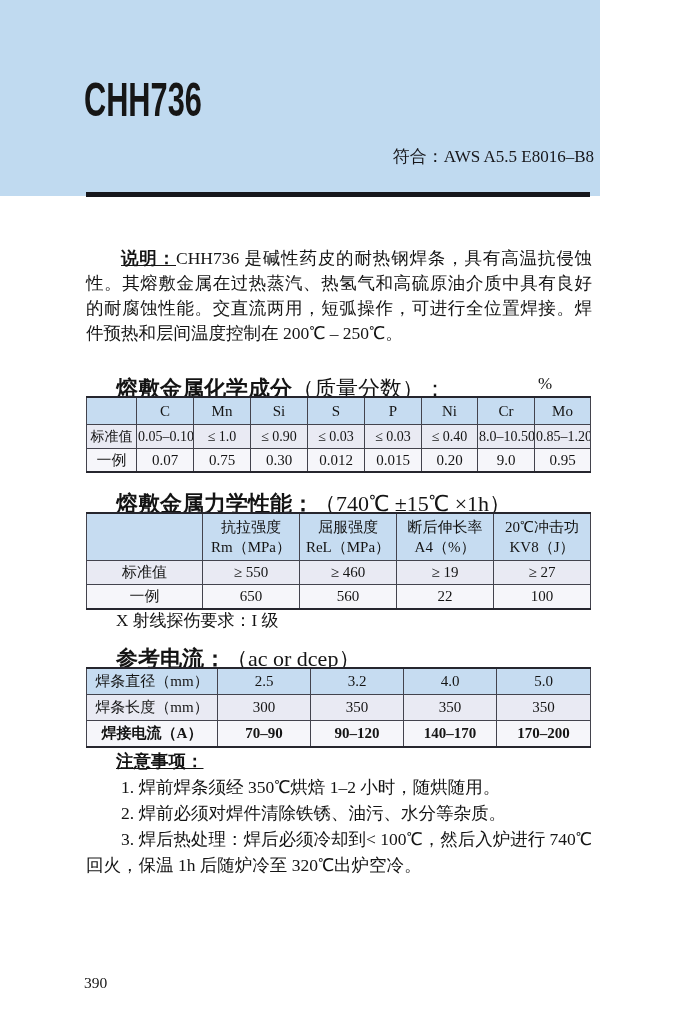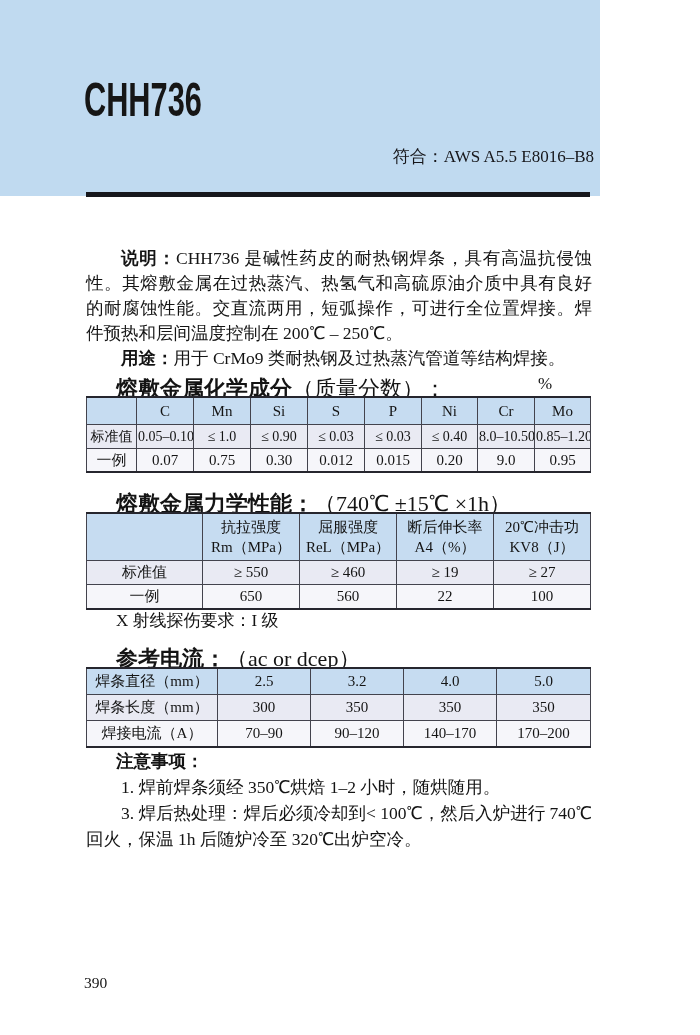--- a/index.html
+++ b/index.html
@@ -4,21 +4,21 @@
 <style>
   html,body{margin:0;padding:0;background:#fff;}
   .page{position:relative;width:600px;height:1035px;background:#fff;overflow:hidden;
         font-family:"Liberation Serif",serif;color:#141414;}
   .hero{position:absolute;left:0;top:0;width:700px;height:196px;background:var(--header-blue,#c0daf0);}
   .product{position:absolute;left:84px;top:76px;font-family:"Liberation Sans",sans-serif;
            font-weight:bold;font-size:48px;line-height:1;color:#161616;
            transform:scaleX(0.64);transform-origin:left top;white-space:nowrap;}
   .standard{position:absolute;left:86px;top:145px;width:508px;text-align:right;font-size:17px;color:#16161a;}
   .rule{position:absolute;left:86px;top:192px;width:504px;height:5px;background:#17171c;}
-  .b{font-family:"Liberation Sans",sans-serif;font-weight:bold;}
+  .b{font-family:"Liberation Sans",sans-serif;font-weight:bold;text-decoration:underline;}
   .intro{position:absolute;left:86px;top:246px;width:506px;font-size:17.5px;line-height:25px;text-align:justify;}
   .para{margin:0;text-indent:2em;}
   .sec-title{position:absolute;left:116px;font-size:22px;white-space:nowrap;}
   .chem-title{top:374px;}
   .unit{position:absolute;left:538px;top:374px;font-size:17px;}
   .mech-title{top:489px;}
   .cur-title{top:644px;}
   .xray{position:absolute;left:116px;top:609px;font-size:17px;}
   table.tbl{position:absolute;left:86px;border-collapse:collapse;table-layout:fixed;
             font-size:15px;text-align:center;border-top:2px solid #26262e;border-bottom:2px solid #26262e;}
@@ -28,39 +28,38 @@
   .chem-tbl .srow td{height:23px;background:var(--row-alt,#e9eaf3);font-size:14px;}
   .chem-tbl .erow td{height:22px;background:var(--row-light,#f6f6fa);}
   .mech-tbl{top:512px;width:504px;}
   .mech-tbl .hrow th{height:46px;background:var(--table-blue,#c6dcf1);line-height:20px;}
   .mech-tbl .srow td{height:23px;background:var(--row-alt,#e9eaf3);}
   .mech-tbl .erow td{height:23px;background:var(--row-light,#f6f6fa);}
   .cur-tbl{top:667px;width:504px;padding-left:12px;}
   .cur-tbl td,.cur-tbl th{height:25px;}
   .cur-tbl .r1 th,.cur-tbl .r1 td{background:var(--table-blue,#c6dcf1);}
   .cur-tbl .r2 td{background:var(--row-alt,#e9eaf3);}
-  .cur-tbl .r3 td{background:var(--row-light,#f6f6fa);}
+  .cur-tbl .r3 td{background:var(--row-light,#f6f6fa);font-weight:bold;}
   .notes{position:absolute;left:86px;top:748px;width:506px;font-size:17.5px;line-height:26px;text-align:justify;}
   .notes-title{margin:0;text-indent:30px;}
   .pageno{position:absolute;left:84px;top:974px;font-size:15.5px;}
 </style>
 </head>
 <body>
 
 <div class="page">
 
   <div class="hero">
     <div class="product">CHH736</div>
     <div class="standard">符合：AWS A5.5 E8016–B8</div>
   </div>
   <div class="rule"></div>
 
   <div class="intro">
     <p class="para"><span class="b">说明：</span><span>CHH736 是碱性药皮的耐热钢焊条，具有高温抗侵蚀性。其熔敷金属在过热蒸汽、热氢气和高硫原油介质中具有良好的耐腐蚀性能。交直流两用，短弧操作，可进行全位置焊接。焊件预热和层间温度控制在 200℃ – 250℃。</span></p>
-    <p class="para"><span class="b">用途：</span><span>用于 CrMo9 类耐热钢及过热蒸汽管道等结构焊接。</span></p>
   </div>
 
   <div class="sec-title chem-title"><span class="b">熔敷金属化学成分</span><span>（质量分数）：</span></div>
   <div class="unit">%</div>
 
   <table class="tbl chem-tbl">
     <colgroup>
       <col style="width:50px">
         <col style="width:57px">
         <col style="width:57px">
@@ -188,18 +187,19 @@
       <td>90–120</td>
       <td>140–170</td>
       <td>170–200</td>
     </tr>
   </tbody>
     </table>
 
   <div class="notes">
     <p class="notes-title b">注意事项：</p>
     <p class="para">1. 焊前焊条须经 350℃烘焙 1–2 小时，随烘随用。</p>
+    <p class="para">2. 焊前必须对焊件清除铁锈、油污、水分等杂质。</p>
     <p class="para">3. 焊后热处理：焊后必须冷却到&lt; 100℃，然后入炉进行 740℃回火，保温 1h 后随炉冷至 320℃出炉空冷。</p>
   </div>
 
   <div class="pageno">390</div>
 
 </div>
 
 </body></html>

